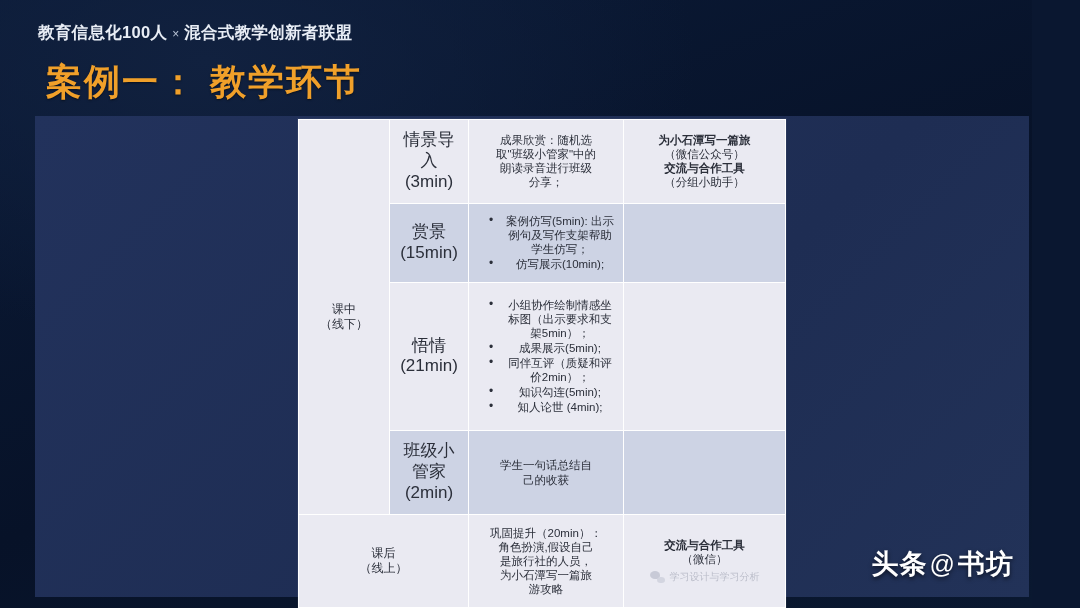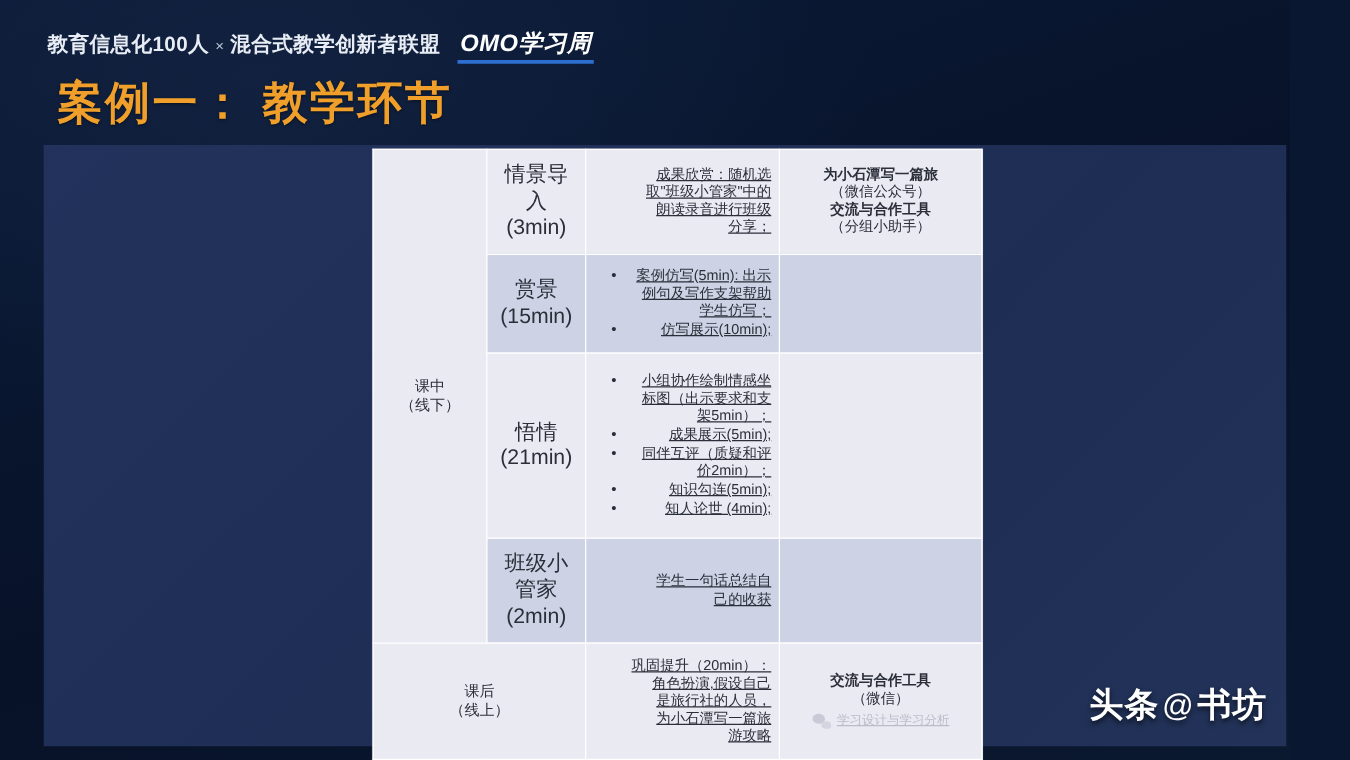--- a/index.html
+++ b/index.html
@@ -130,22 +130,21 @@
     text-align: center;
     font-size: 12px;
   }
   .c-phase {
     width: 66px;
     text-align: center;
     font-size: 17px;
   }
   .c-activity {
     width: 142px;
-    text-align: right;
-    text-decoration: underline;
+    text-align: center;
   }
   .c-tools {
     width: 149px;
     text-align: center;
   }
 
   .stage-line2 { display: block; }
 
   ul.acts {
     margin: 0;
@@ -179,21 +178,20 @@
   .wx-wm {
     margin-top: 4px;
     display: flex;
     align-items: center;
     justify-content: center;
     gap: 5px;
     opacity: 0.42;
     color: #7a7f92;
     font-size: 10px;
     font-weight: normal;
-    text-decoration: underline;
   }
   .wx-icon {
     width: 15px;
     height: 13px;
     position: relative;
     flex: none;
   }
   .wx-icon::before,
   .wx-icon::after {
     content: "";
@@ -229,21 +227,20 @@
 </style>
 </head>
 <body>
 
 <div id="slide">
 
   <div class="kicker">
     <span class="kicker-text">教育信息化100人</span>
     <span class="kicker-x">×</span>
     <span class="kicker-text">混合式教学创新者联盟</span>
-    <span class="kicker-brand">OMO学习周</span>
   </div>
 
   <div class="slide-title">案例一： 教学环节</div>
 
   <div class="panel">
     <div class="panel-diamond"></div>
     <div class="panel-diamond two"></div>
   </div>
 
   <table class="tbl">

